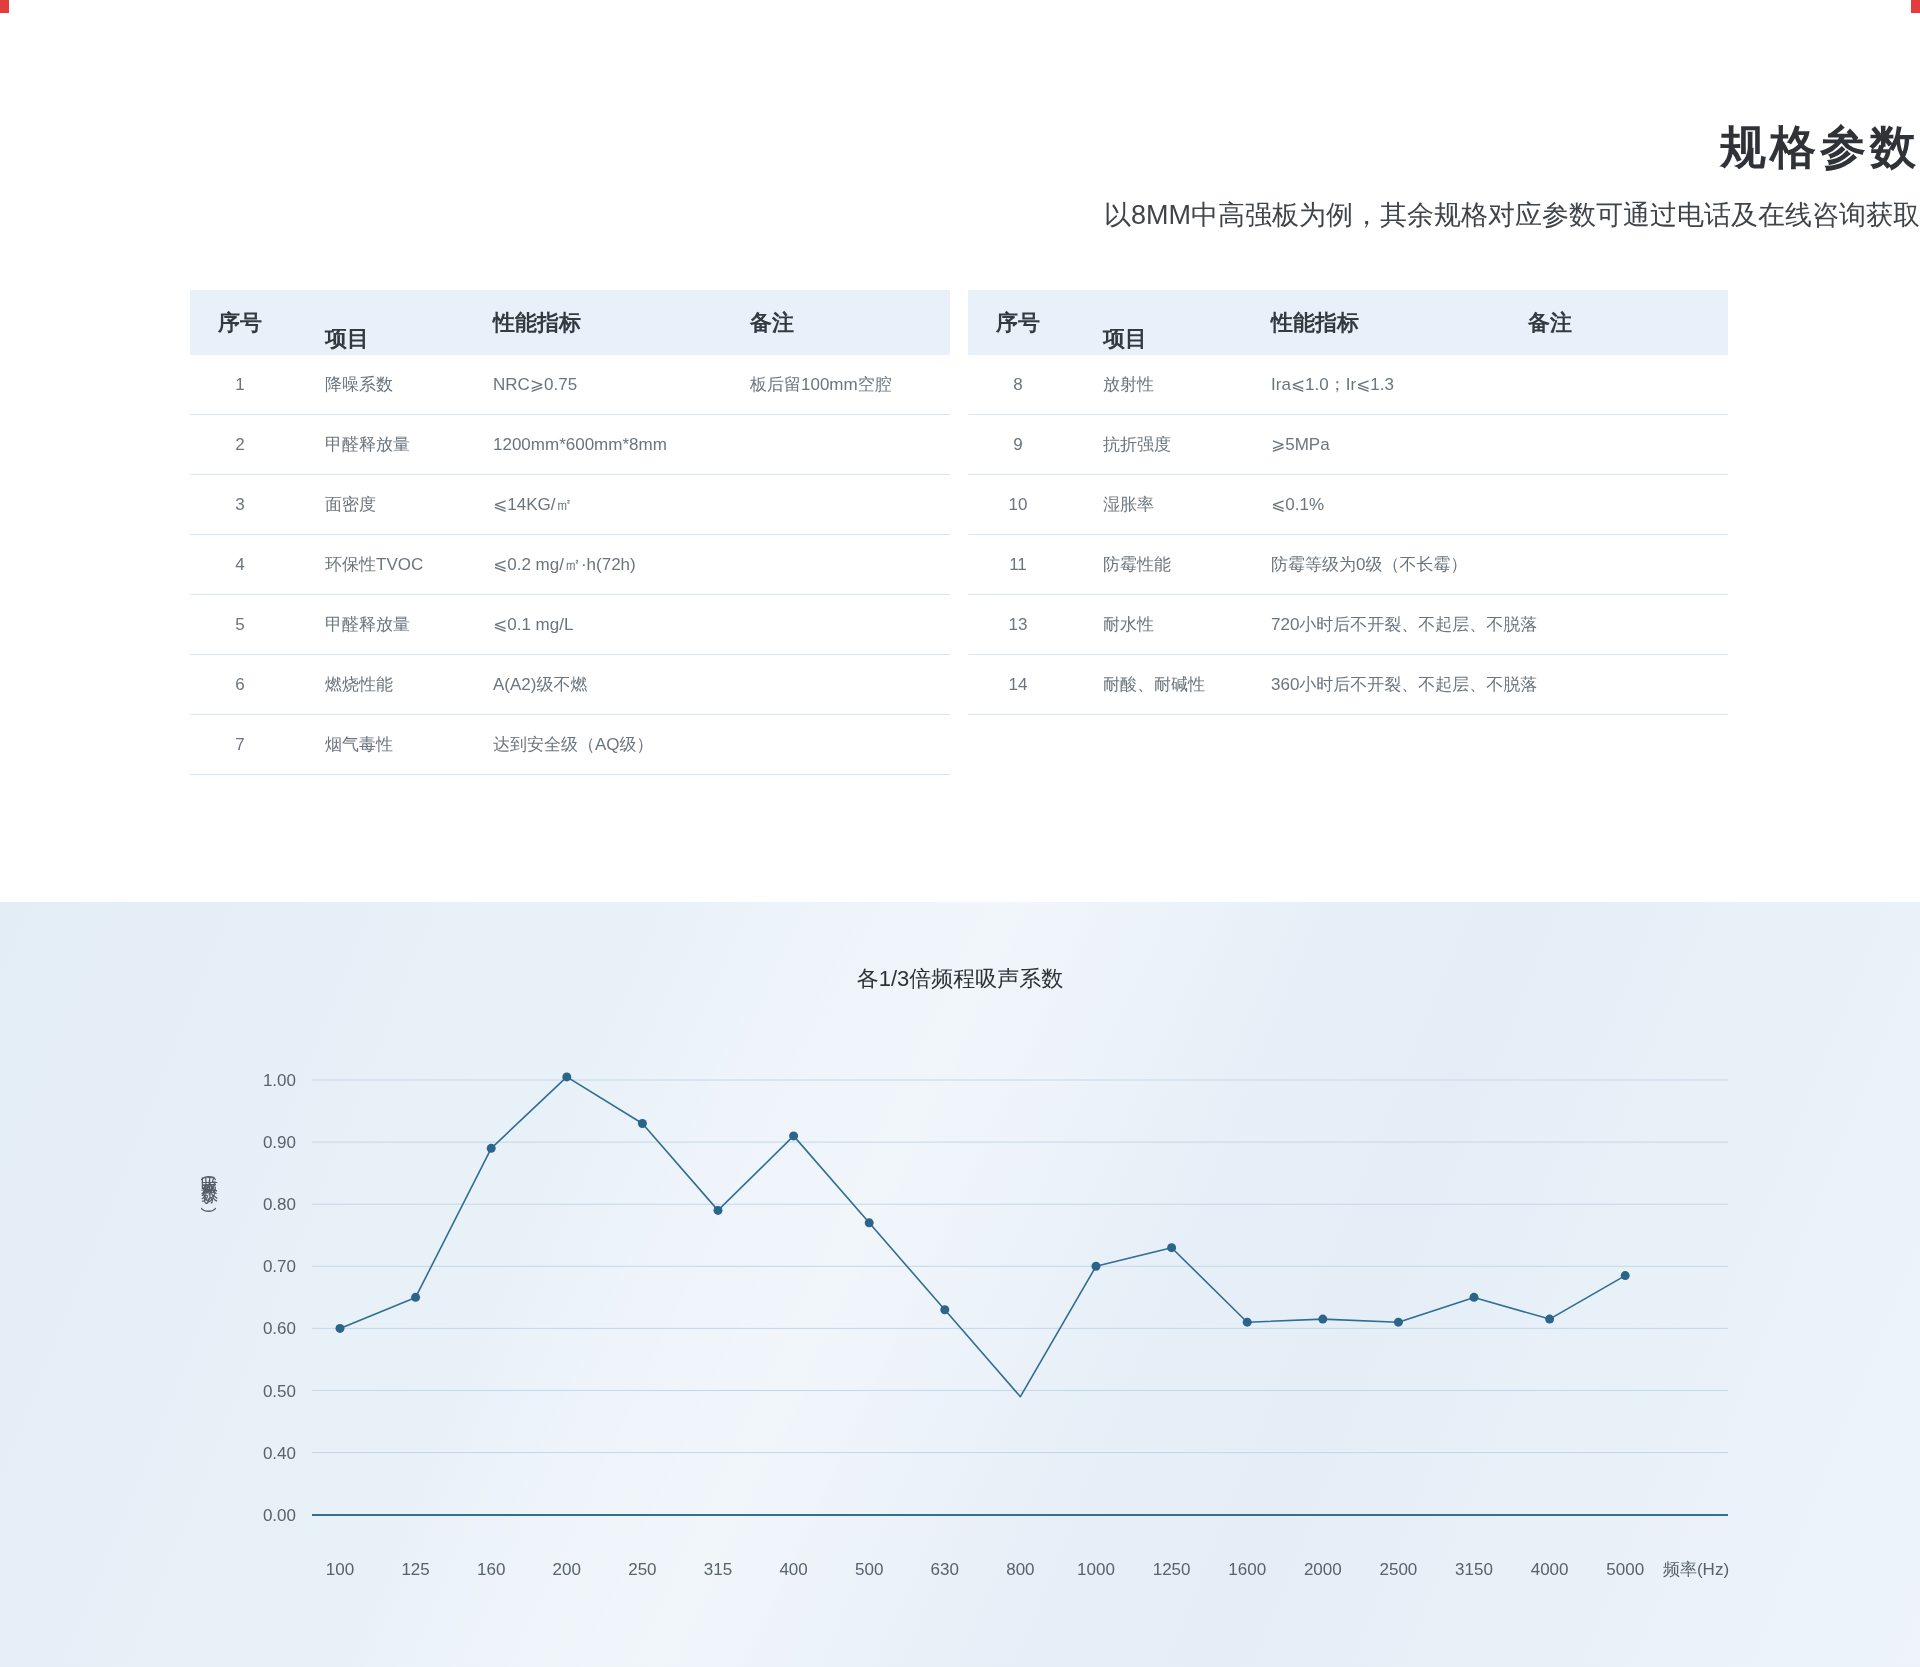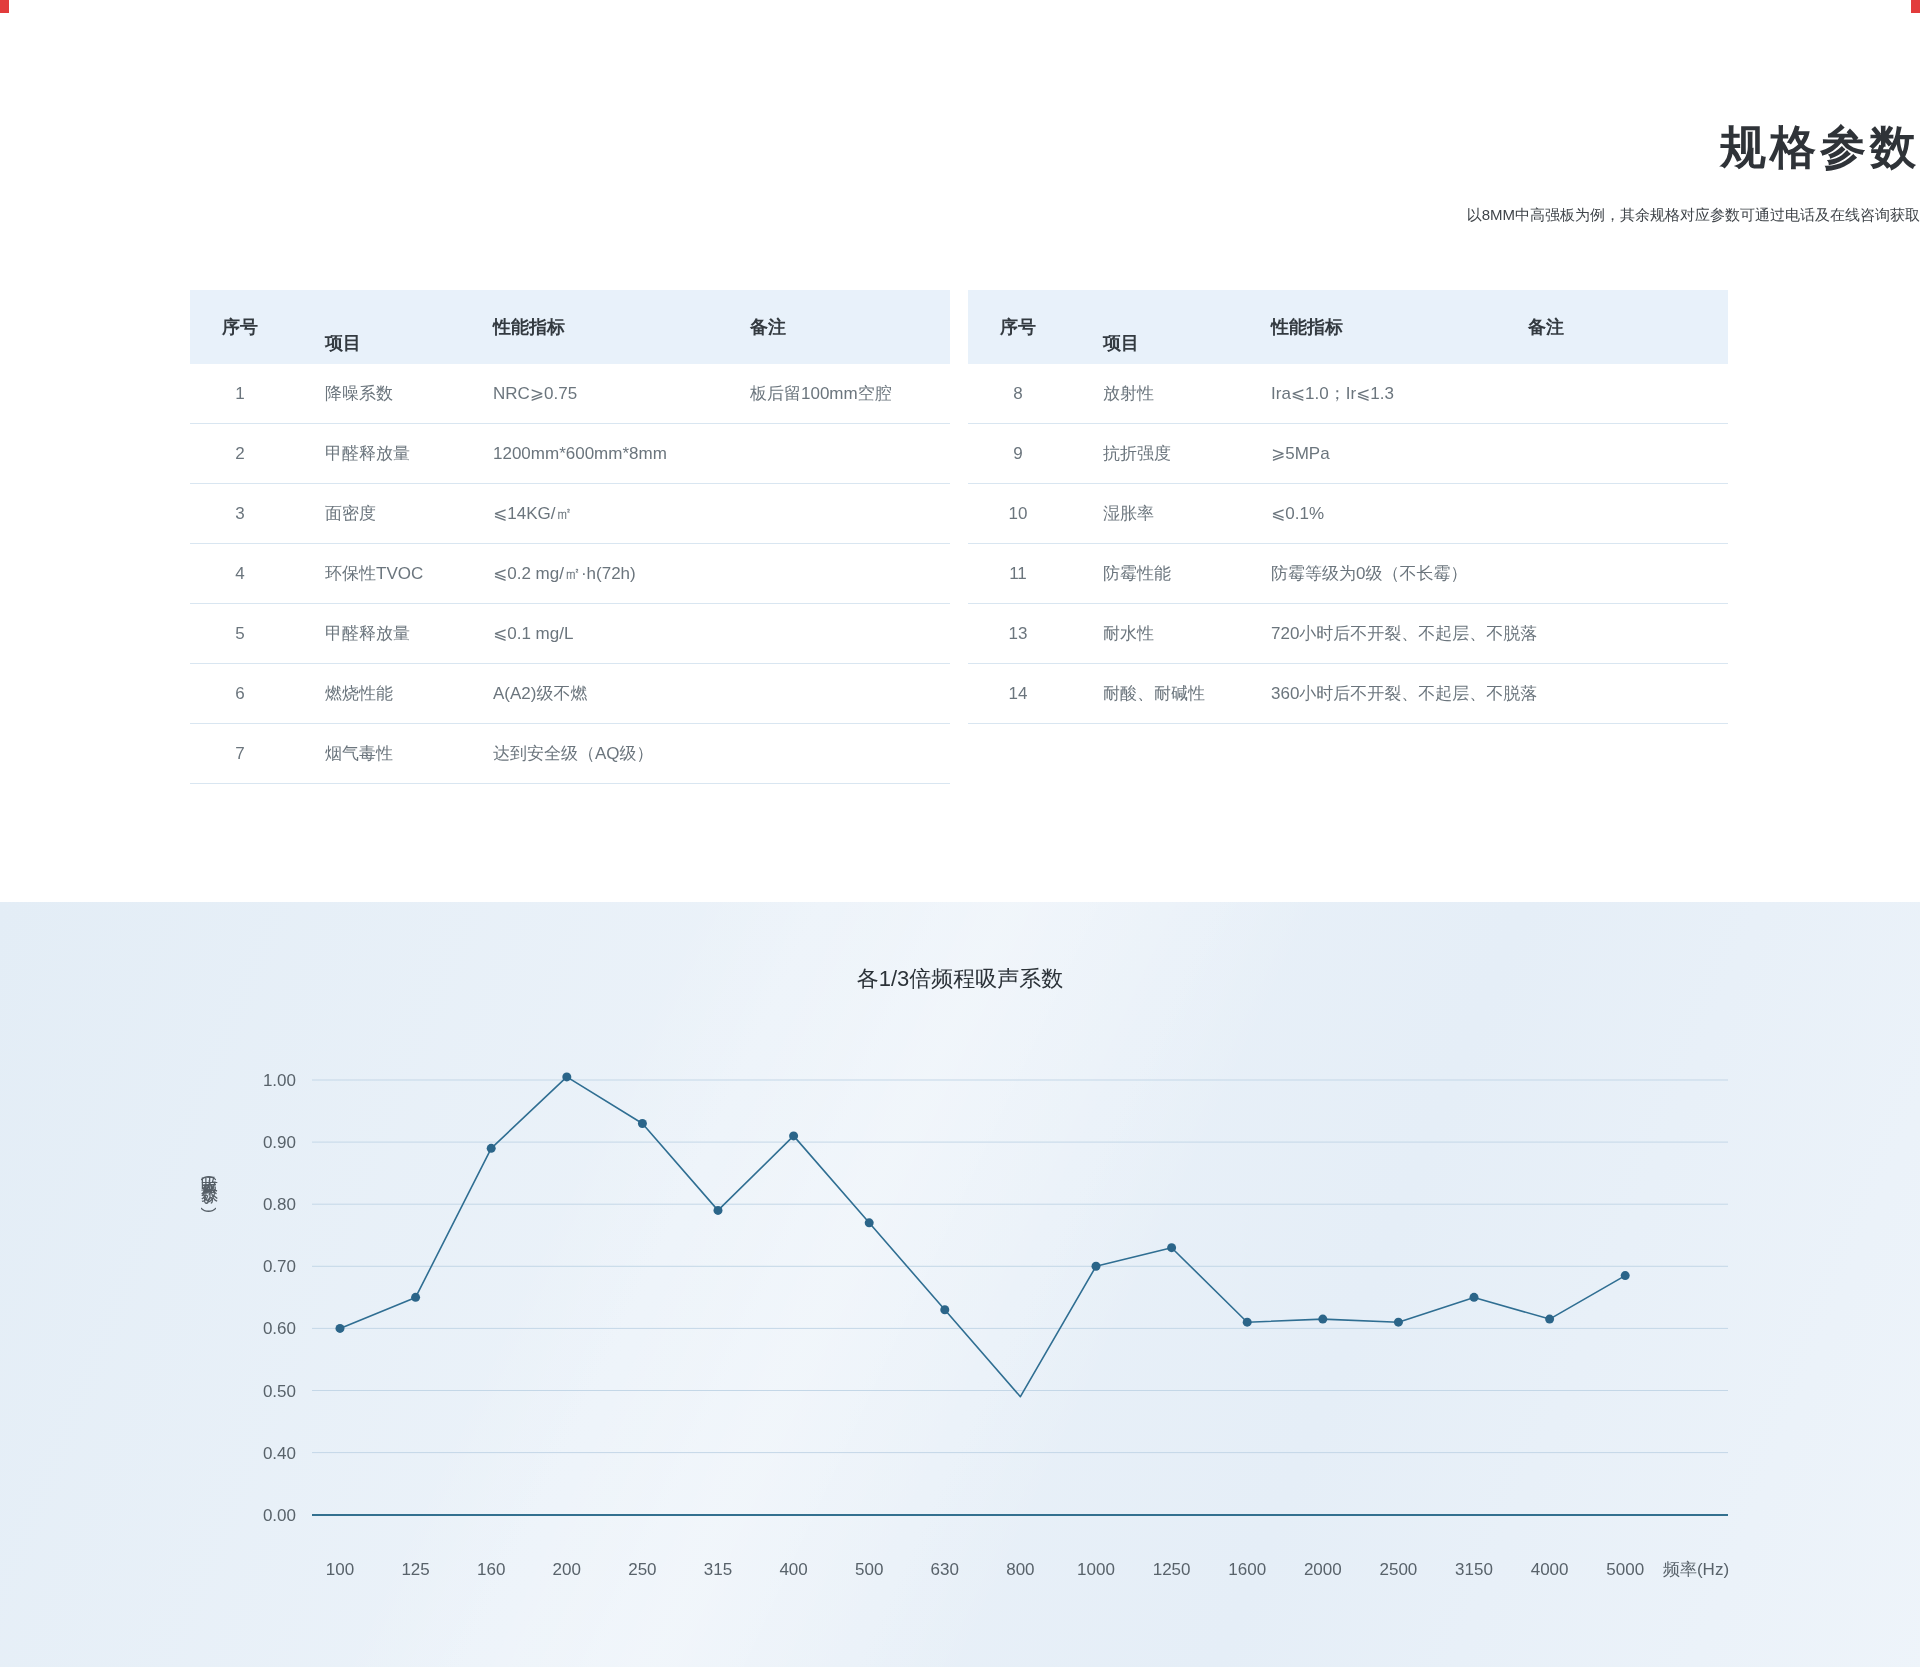--- a/index.html
+++ b/index.html
@@ -10,28 +10,28 @@
   }
   
   .corner-mark { position:absolute; top:0; width:9px; height:13px; background:#e23c3c; }
   .corner-mark.left { left:0; }
   .corner-mark.right { right:0; }
 
   
   .top-section { height:902px; background:#fff; }
   .page-header { text-align:right; padding-top:118px; }
   .page-title { font-size:46px; font-weight:700; color:#2f3338; letter-spacing:4px; line-height:58px; }
-  .page-subtitle { margin-top:24px; font-size:15px; color:#3f4449; line-height:30px; }
+  .page-subtitle { margin-top:24px; font-size:27px; color:#3f4449; line-height:30px; }
 
   .tables-wrap { display:flex; gap:18px; margin:60px 190px 0 190px; }
   .spec-table { width:760px; }
   .spec-head {
     display:grid; grid-template-columns:100px 165px 295px 1fr;
-    background:#e8f1fa; height:74px; align-items:center;
-    font-size:18px; font-weight:700; color:#333a40;
+    background:#e8f1fa; height:65px; align-items:center;
+    font-size:22px; font-weight:700; color:#333a40;
   }
   .spec-row {
     display:grid; grid-template-columns:100px 165px 295px 1fr;
     height:60px; align-items:center;
     border-bottom:1px solid #d9e6f1;
     font-size:17px; color:#6b757d;
   }
   .cell { white-space:nowrap; }
   .col-no   { text-align:center; }
   .col-item { padding-left:35px; }

